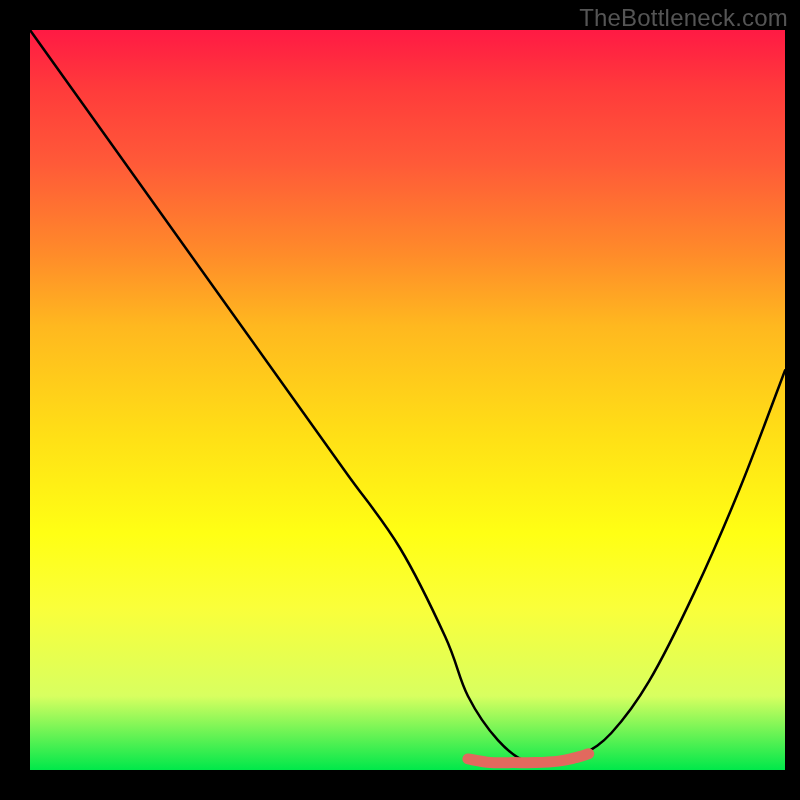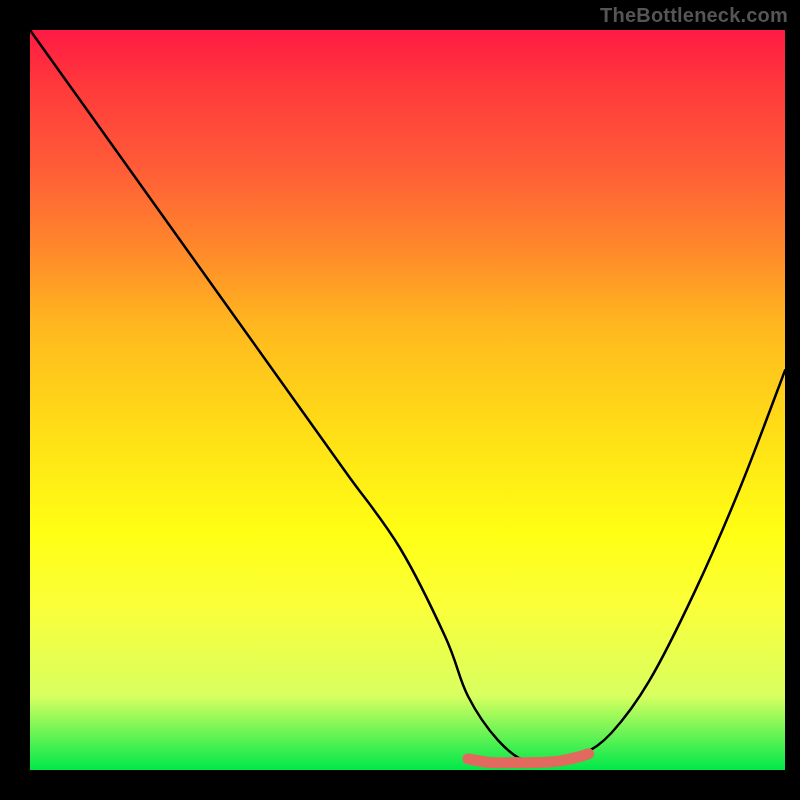--- a/index.html
+++ b/index.html
@@ -9,22 +9,22 @@
     background: #000;
     position: relative;
     overflow: hidden;
     font-family: Arial, sans-serif;
   }
   .watermark {
     position: absolute;
     top: 4px;
     right: 12px;
     color: #555;
-    font-size: 20px;
-    font-weight: 700;
+    font-size: 24px;
+    font-weight: 400;
     z-index: 10;
     letter-spacing: 0.2px;
   }
   .plot-area {
     position: absolute;
     left: 30px;
     top: 30px;
     width: 755px;
     height: 740px;
     background: linear-gradient(to bottom,

